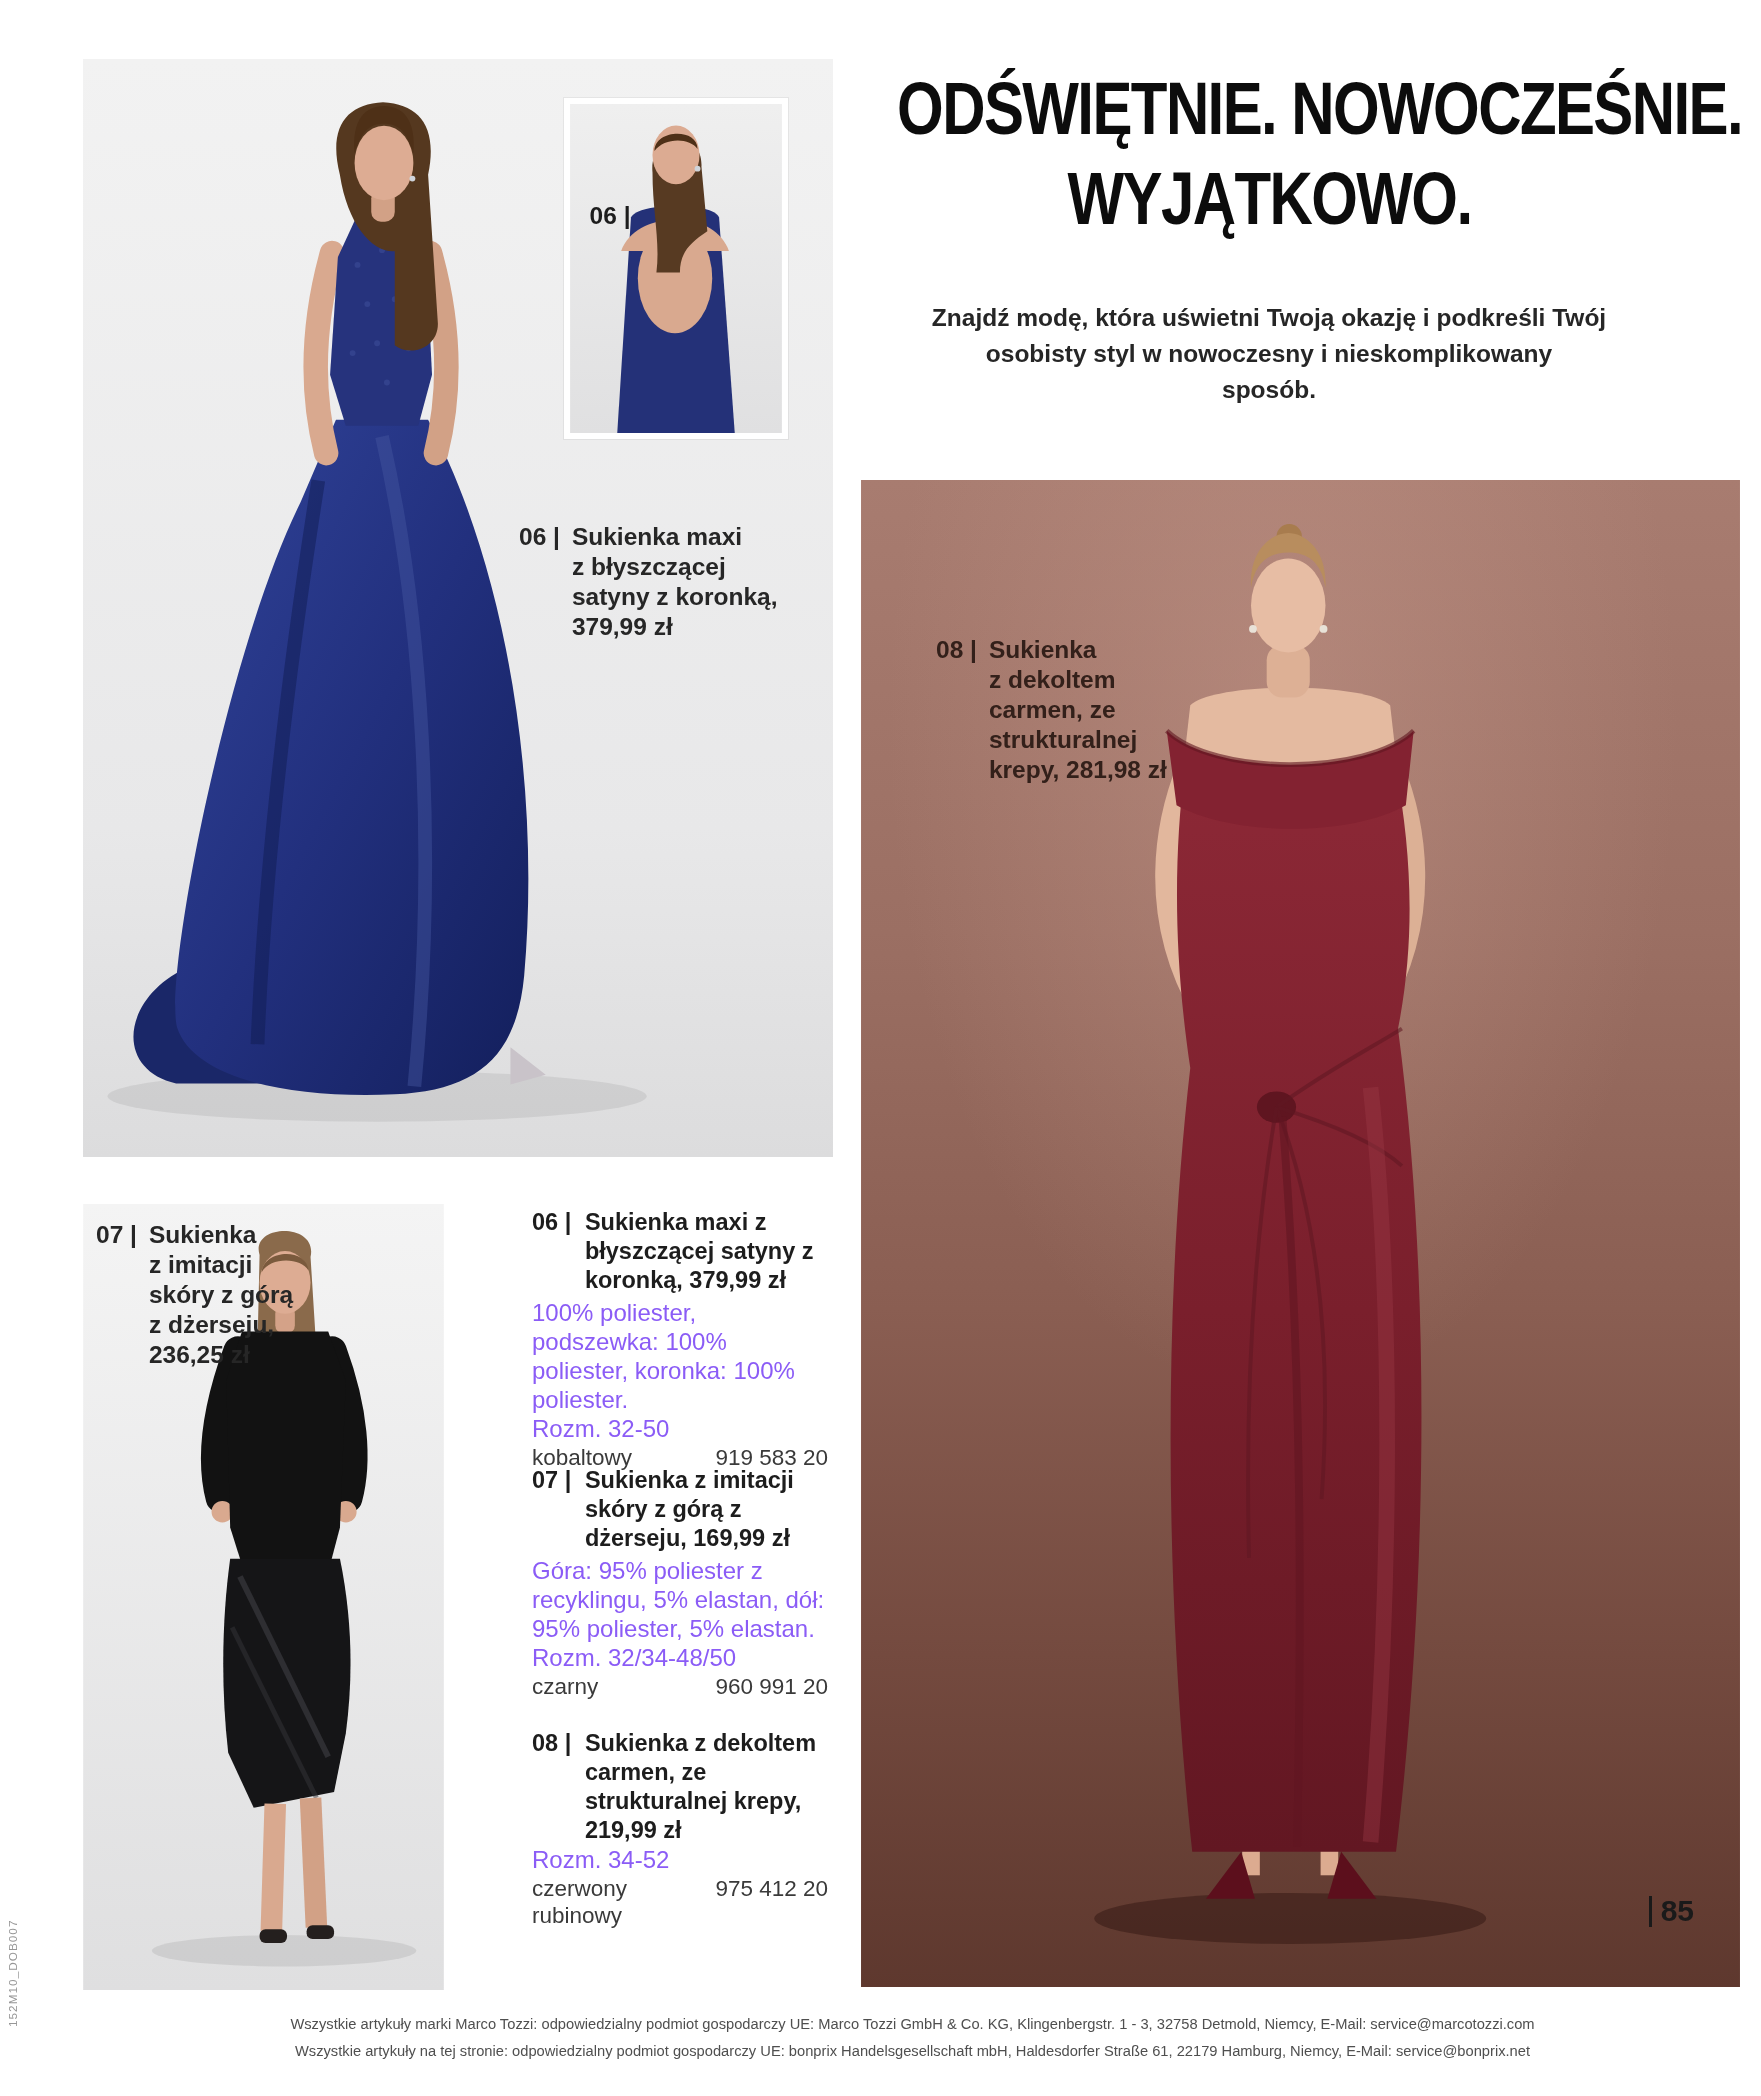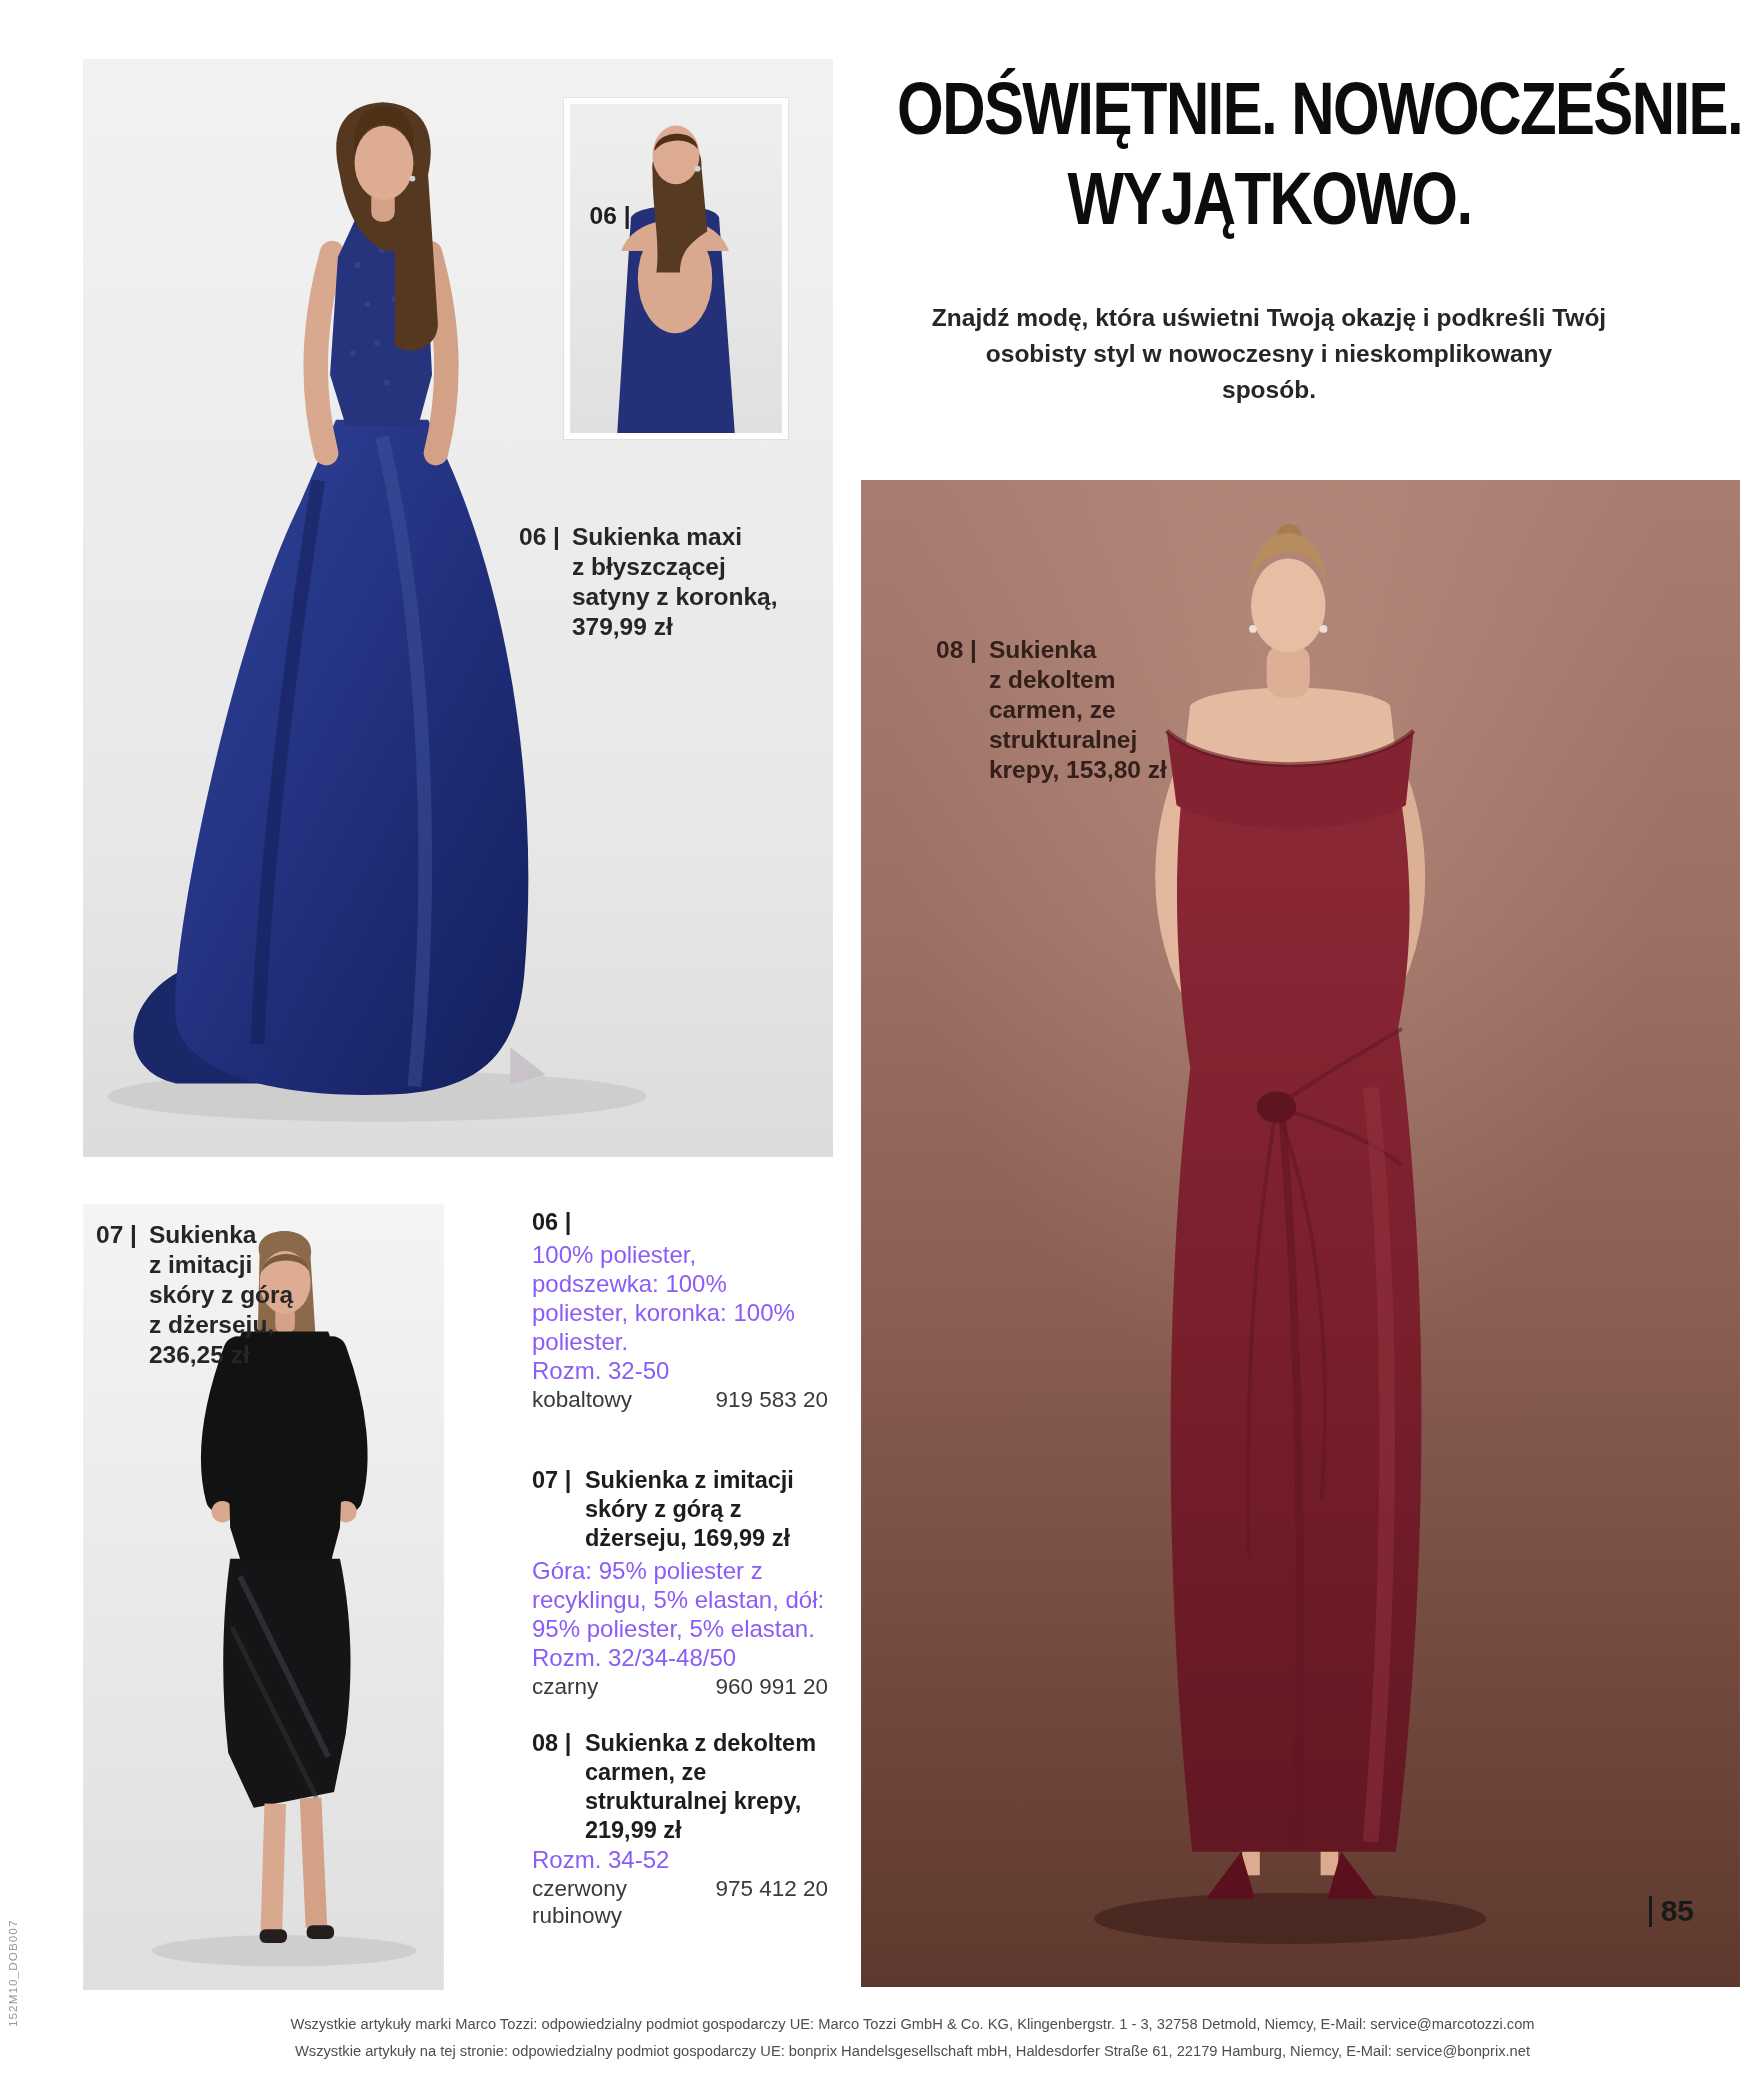--- a/index.html
+++ b/index.html
@@ -196,21 +196,21 @@
     </svg>
   </div>
 
   <div class="cap" id="cap08">
     <span class="cap-num">08 |</span>
     <span class="cap-lines">
       <div>Sukienka</div>
       <div>z dekoltem</div>
       <div>carmen, ze</div>
       <div>strukturalnej</div>
-      <div>krepy, 153,80 zł</div>
+      <div>krepy, 281,98 zł</div>
     </span>
   </div>
 
   <div class="photo" id="photo-bl">
     <svg viewBox="0 0 368 802">
       <defs>
         <linearGradient id="gBg4" x1="0" y1="0" x2="0" y2="1">
           <stop offset="0" stop-color="#f4f4f4"></stop>
             <stop offset="1" stop-color="#dfdfe0"></stop>
         </linearGradient>
@@ -243,20 +243,21 @@
       <div>z imitacji</div>
       <div>skóry z górą</div>
       <div>z dżerseju,</div>
       <div>236,25 zł</div>
     </span>
   </div>
 
   <div class="detail" id="d06">
     <div class="d-head">
       <span>06 |</span>
+      <span class="d-title">Sukienka maxi z błyszczącej satyny z koronką, 379,99 zł</span>
     </div>
     <div class="d-desc">100% poliester, podszewka: 100% poliester, koronka: 100% poliester.</div>
     <div class="d-size">Rozm. 32-50</div>
     <div class="d-row">
       <span class="d-color">kobaltowy</span>
       <span class="d-art">919 583 20</span>
     </div>
   </div>
 
   <div class="detail" id="d07">

